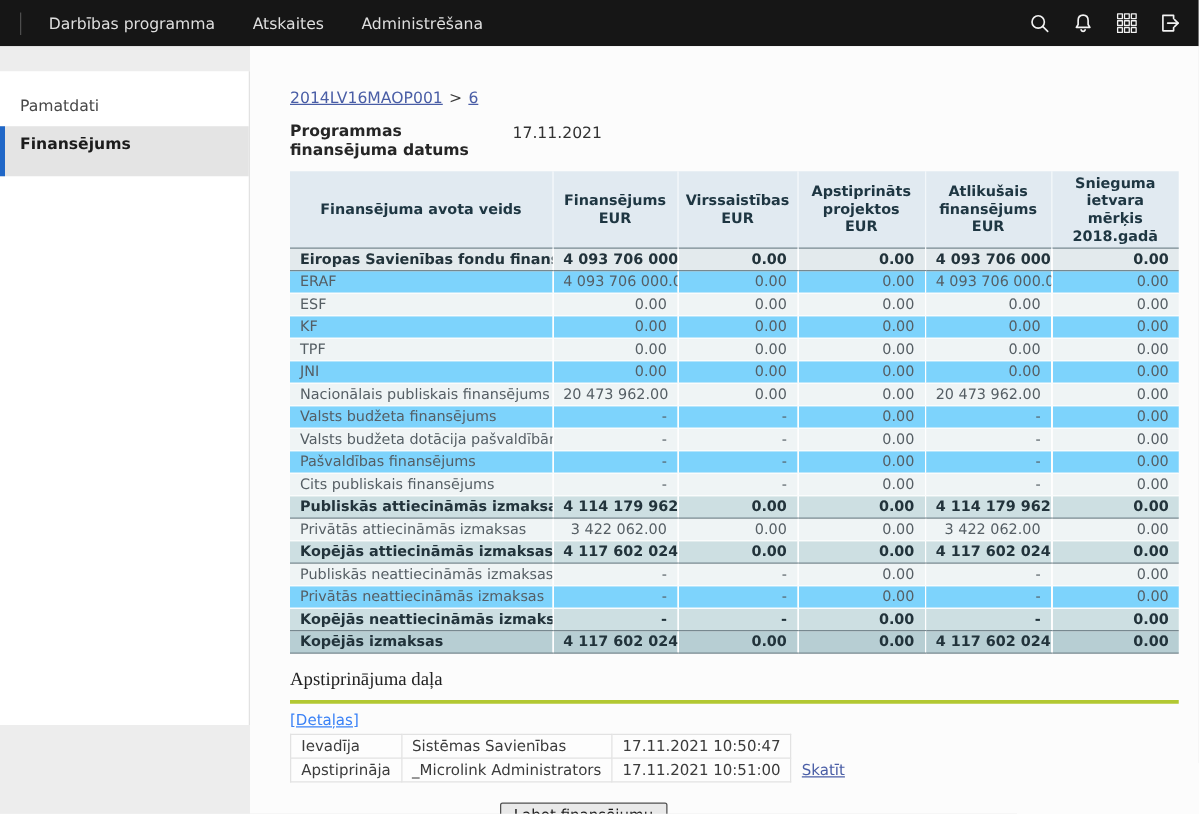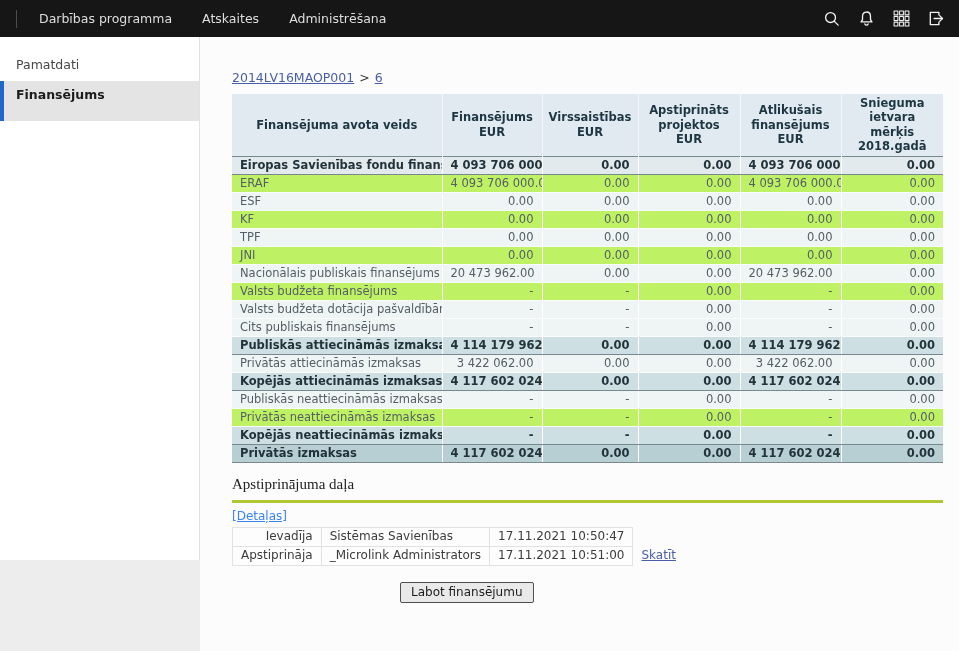--- a/index.html
+++ b/index.html
@@ -18,21 +18,21 @@
   .tb-divider { width: 1px; height: 18px; background: #4d4d4d; margin-left: 16px; }
   .tb-menu { display: flex; gap: 30px; margin-left: 22px; }
   .tb-menu a { color: #dedede; font-size: 12.5px; text-decoration: none; cursor: pointer; white-space: nowrap; }
   .tb-icons { margin-left: auto; display: flex; align-items: center; gap: 16px; padding-right: 13px; }
   .tb-icons .ic { display: flex; cursor: pointer; }
   .tb-icons svg { stroke: #f2f2f2; fill: none; stroke-width: 1.4; stroke-linecap: round; stroke-linejoin: round; }
   
   .page { display: flex; height: 614px; background: #ededed; }
   .sidebar {
     width: 200px; background: #ffffff; border-right: 1px solid #e2e2e2;
-    height: 523px; padding-top: 15px; flex-shrink: 0;
+    height: 523px; padding-top: 15px; flex-shrink: 0; margin-top: 20px;
   }
   .side-item {
     font-size: 12.5px; color: #474747; padding: 5px 10px 6px 12px;
     border-left: 4px solid transparent; cursor: pointer; margin-bottom: 3px;
   }
   .side-item.active {
     background: #e4e4e4; border-left-color: #2067c7;
     color: #1c1c1c; font-weight: bold; padding-top: 6px; padding-bottom: 19px;
   }
   .content { flex: 1; background: #fcfcfc; padding: 33px 0 0 32px; height: 614px; }
@@ -50,40 +50,40 @@
     text-align: center; vertical-align: middle; height: 45px; padding: 2px 5px;
     border-left: 1px solid #f3f7fa; line-height: 1.25;
   }
   .fin-table th:first-child { border-left: none; }
   .fin-table td {
     font-size: 11.5px; color: #555e64; height: 18px; padding: 1px 8px 2px;
     text-align: right; white-space: nowrap; overflow: hidden;
     border-left: 1px solid rgba(255,255,255,0.85);
   }
   .fin-table td:first-child { text-align: left; border-left: none; }
-  .fin-table tr.shade-a { background: #bef264; padding-left: 21px; }
+  .fin-table tr.shade-a { background: #7dd3fc; padding-left: 21px; }
   .fin-table tr.shade-b { background: #eff4f5; }
   .fin-table tr.shade-a td, .fin-table tr.shade-b td { border-bottom: 1px solid #fafcfc; }
   .fin-table tr.section  { background: #e3eaed; }
   .fin-table tr.subtotal { background: #cddfe2; }
   .fin-table tr.total    { background: #b7ced3; }
   .fin-table tr.section td, .fin-table tr.subtotal td, .fin-table tr.total td {
     font-weight: bold; color: #22333b;
     border-top: 1px solid #77888f; border-bottom: 1px solid #77888f;
   }
   
   .approval h2 { font-size: 15px; font-weight: normal; color: #222; margin-top: 13px; font-family: Liberation Serif, serif; }
   .accent-line { height: 3px; width: 711px; margin-top: 7px; }
   .details-link { display: inline-block; font-size: 12px; color: #3b82f6; text-decoration: underline; margin-top: 6px; cursor: pointer; }
   .appr-table { border-collapse: collapse; margin-top: 3px; }
   .appr-table td {
     font-size: 12px; color: #3c3c3c; border: 1px solid #e2e2e2;
     padding: 1px 8px 2px; height: 19px; white-space: nowrap; background: #fdfdfd;
   }
-  .appr-table td.c1 { width: 72px; text-align: right; }
+  .appr-table td.c1 { width: 72px; }
   .appr-table td.c2 { width: 142px; }
   .appr-table td.c3 { width: 137px; }
   .appr-table td.c4 { width: 50px; border: none; background: transparent; }
   .appr-table a { color: #4a5ea6; text-decoration: underline; cursor: pointer; text-align: center; }
   .button-row { width: 711px; margin-top: 15px; }
   .button-row button {
     margin-left: 168px; font-family: inherit; font-size: 12px; color: #1c1c1c;
     background: #e9e9e9; border: 1px solid #4f4f4f; border-radius: 2px;
     padding: 2px 10px 3px; cursor: pointer;
   }
@@ -138,20 +138,24 @@
   <aside class="sidebar">
     <div class="side-item">Pamatdati</div>
     <div class="side-item active">Finansējums</div>
   </aside>
 
   <main class="content">
     <div class="breadcrumb">
       <a>2014LV16MAOP001</a><span class="bc-sep">&gt;</span><a>6</a>
     </div>
 
+    <div class="finance-date">
+      <div class="fd-label">Programmas finansējuma datums</div>
+      <div class="fd-value">17.11.2021</div>
+    </div>
 
     <table class="fin-table">
       <colgroup>
         <col style="width:210px">
           <col style="width:100px">
           <col style="width:96px">
         <col style="width:102px">
           <col style="width:101px">
           <col style="width:102px">
       </colgroup>
@@ -231,20 +235,28 @@
             <td>0.00</td>
           </tr>
           <tr class="shade-b">
             <td>Valsts budžeta dotācija pašvaldībām</td>
             <td>-</td>
             <td>-</td>
             <td>0.00</td>
             <td>-</td>
             <td>0.00</td>
           </tr>
+          <tr class="shade-a">
+            <td>Pašvaldības finansējums</td>
+            <td>-</td>
+            <td>-</td>
+            <td>0.00</td>
+            <td>-</td>
+            <td>0.00</td>
+          </tr>
           <tr class="shade-b">
             <td>Cits publiskais finansējums</td>
             <td>-</td>
             <td>-</td>
             <td>0.00</td>
             <td>-</td>
             <td>0.00</td>
           </tr>
           <tr class="subtotal">
             <td>Publiskās attiecināmās izmaksas</td>
@@ -288,21 +300,21 @@
           </tr>
           <tr class="subtotal">
             <td>Kopējās neattiecināmās izmaksas</td>
             <td>-</td>
             <td>-</td>
             <td>0.00</td>
             <td>-</td>
             <td>0.00</td>
           </tr>
           <tr class="total">
-            <td>Privātās izmaksas</td>
+            <td>Kopējās izmaksas</td>
             <td>4 117 602 024.00</td>
             <td>0.00</td>
             <td>0.00</td>
             <td>4 117 602 024.00</td>
             <td>0.00</td>
           </tr>
         </tbody>
     </table>
 
     <div class="approval">

